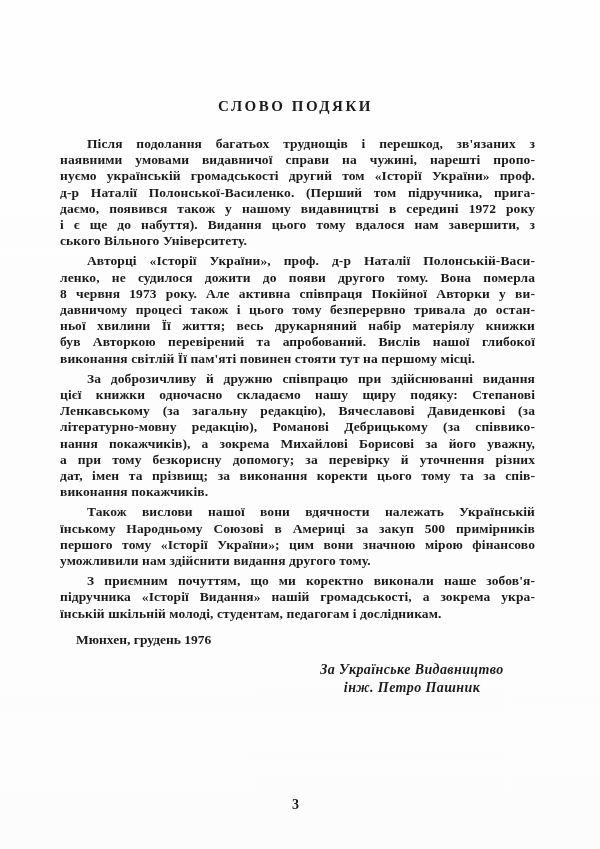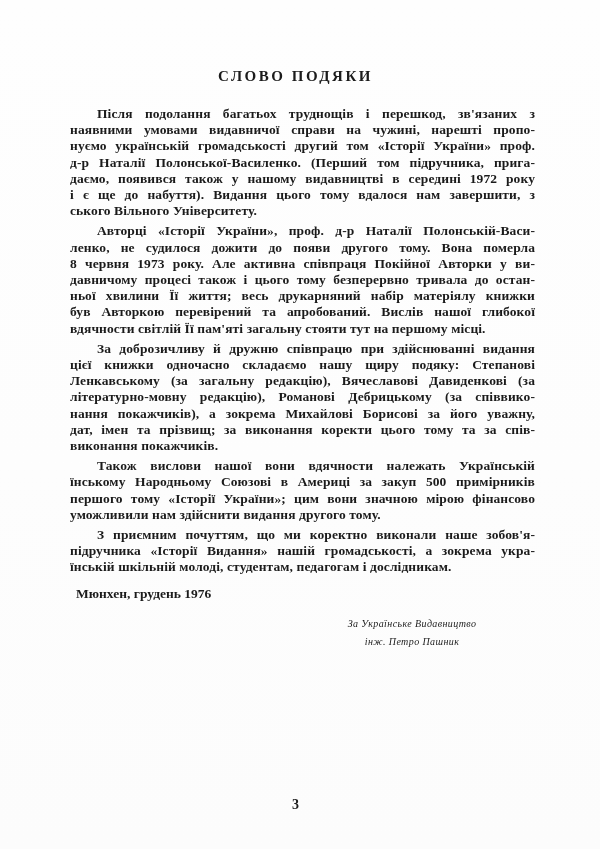--- a/index.html
+++ b/index.html
@@ -8,32 +8,32 @@
     width: 600px;
     height: 849px;
     background: linear-gradient(180deg, #fefefe 0%, #fdfdfd 55%, #fcfcfc 100%);
     font-family: "Liberation Serif", serif;
     color: #1b1b1b;
     overflow: hidden;
   }
   .content {
     position: absolute;
     left: 56px;
-    top: 68px;
+    top: 98px;
     width: 479px;
   }
   .title {
     text-align: center;
     font-size: 15px;
     font-weight: 700;
     letter-spacing: 2.5px;
     margin: 0 0 21px 0;
     white-space: nowrap;
   }
-  .para { margin: 0 0 4px 14px; }
+  .para { margin: 0 0 4px 4px; }
   .line {
     font-size: 13.5px;
     line-height: 16.2px;
     font-weight: 600;
     text-align: justify;
     text-align-last: justify;
     letter-spacing: 0.1px;
   }
   .line.first { text-indent: 27px; }
   .line.last { text-align: justify; text-align-last: left; }
@@ -44,23 +44,23 @@
     line-height: 16.2px;
     font-weight: 700;
   }
   .signature {
     margin-top: 13px;
     margin-left: 226px;
     width: 260px;
     text-align: center;
   }
   .sig-line {
-    font-size: 10px;
+    font-size: 14px;
     line-height: 18px;
-    font-weight: 400;
+    font-weight: 700;
     font-style: italic;
     letter-spacing: 0.4px;
   }
   .pageno {
     position: absolute;
     left: 56px;
     top: 797px;
     width: 479px;
     text-align: center;
     font-size: 14px;
@@ -84,28 +84,29 @@
           <div class="line">і є ще до набуття). Видання цього тому вдалося нам завершити, з</div>
           <div class="line last">ського Вільного Університету.</div>
         </div>
         <div class="para">
           <div class="line first">Авторці «Історії України», проф. д-р Наталії Полонській-Васи-</div>
           <div class="line">ленко, не судилося дожити до появи другого тому. Вона померла</div>
           <div class="line">8 червня 1973 року. Але активна співпраця Покійної Авторки у ви-</div>
           <div class="line">давничому процесі також і цього тому безперервно тривала до остан-</div>
           <div class="line">ньої хвилини Її життя; весь друкарняний набір матеріялу книжки</div>
           <div class="line">був Авторкою перевірений та апробований. Вислів нашої глибокої</div>
-          <div class="line last">вдячности світлій Її пам'яті загальну стояти тут на першому місці.</div>
+          <div class="line last">виконання світлій Її пам'яті повинен стояти тут на першому місці.</div>
         </div>
         <div class="para">
           <div class="line first">За доброзичливу й дружню співпрацю при здійснюванні видання</div>
           <div class="line">цієї книжки одночасно складаємо нашу щиру подяку: Степанові</div>
           <div class="line">Ленкавському (за загальну редакцію), Вячеславові Давиденкові (за</div>
           <div class="line">літературно-мовну редакцію), Романові Дебрицькому (за співвико-</div>
           <div class="line">нання покажчиків), а зокрема Михайлові Борисові за його уважну,</div>
+          <div class="line">а при тому безкорисну допомогу; за перевірку й уточнення різних</div>
           <div class="line">дат, імен та прізвищ; за виконання коректи цього тому та за спів-</div>
           <div class="line last">виконання покажчиків.</div>
         </div>
         <div class="para">
           <div class="line first">Також вислови нашої вони вдячности належать Українській</div>
           <div class="line">їнському Народньому Союзові в Америці за закуп 500 примірників</div>
           <div class="line">першого тому «Історії України»; цим вони значною мірою фінансово</div>
           <div class="line last">уможливили нам здійснити видання другого тому.</div>
         </div>
         <div class="para">

